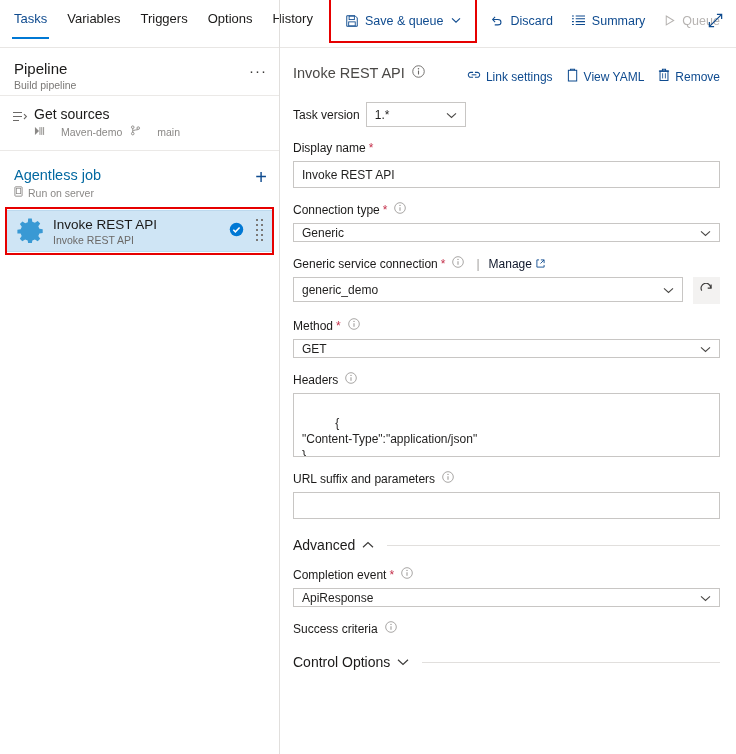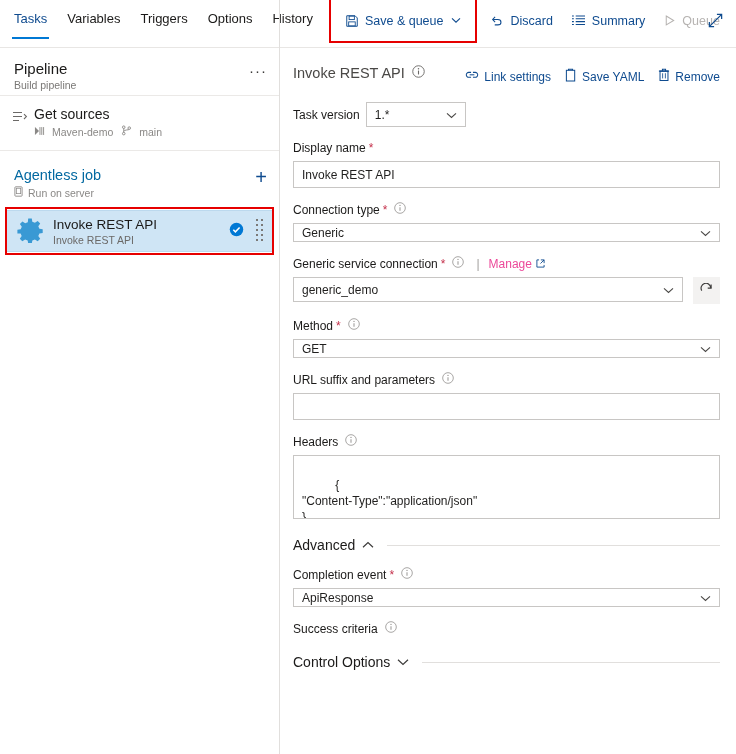--- a/index.html
+++ b/index.html
@@ -81,21 +81,21 @@
   .row-block { border-bottom:1px solid #ebe9e7; }
   .getsources {
     position:relative; display:flex; padding:10px 14px 12px 12px; min-height:46px;
     cursor:pointer;
   }
   .gs-icon { width:20px; padding-top:4px; flex:none; }
   .gs-main { padding-left:2px; }
   .gs-title { font-size:14px; color:#1b1a19; line-height:16px; }
   .gs-meta { display:flex; align-items:center; gap:8px; margin-top:3px; }
   .gs-meta span { font-size:10.5px; color:#8a8886; }
-  .gs-chip { display:flex; align-items:center; gap:7px; }
+  .gs-chip { display:flex; align-items:center; gap:16px; }
 
   .joblist { padding-top:8px; }
   .job-head {
     position:relative; display:flex; align-items:flex-start;
     padding:8px 14px 9px 14px; cursor:pointer;
   }
   .job-title { font-size:14.5px; color:#0369a1; line-height:17px; }
   .job-sub { display:flex; align-items:center; gap:5px; margin-top:2px; }
   .job-sub span { font-size:10.5px; color:#8a8886; }
   .job-add {
@@ -153,21 +153,21 @@
   }
   .ver-select { width:100px; }
 
   .field { margin-top:14px; }
   .f-label {
     display:flex; align-items:center; font-size:12px; color:#1b1a19;
     margin-bottom:5px; line-height:15px;
   }
   .req { color:#c4314b; margin-left:3px; }
   .sep-pipe { color:#a19f9d; margin:0 9px 0 12px; font-size:12px; }
-  .mng-link { font-size:12px; color:#ec4899; cursor:pointer; display:flex; align-items:flex-start; gap:4px; }
+  .mng-link { font-size:12px; color:#0f172a; cursor:pointer; display:flex; align-items:flex-start; gap:4px; }
   .input-box {
     border:1px solid #c8c6c4; height:27px; background:#fff; width:100%;
     display:flex; align-items:center; padding:0 8px; font-size:12px; color:#201f1e;
   }
   .input-box.empty { color:#a19f9d; }
   .sel-full { width:100%; height:19px; }
   .with-refresh { display:flex; gap:10px; align-items:stretch; }
   .with-refresh .select-box { flex:1; }
   .refresh-btn {
     width:27px; height:27px; background:#f3f2f1; border:1px solid #f3f2f1;
@@ -408,21 +408,21 @@
             </span>
             <span>Link settings</span>
           </div>
           <div class="rp-link">
             <span>
               <svg width="12" height="14" viewBox="0 0 13 15">
                   <rect x="1.5" y="2.4" width="9" height="11.6" fill="none" stroke="#0f4b8f" stroke-width="1.1"></rect>
                   <path d="M3.8 2.4V1.2h4.4v1.2" fill="none" stroke="#0f4b8f" stroke-width="1.1"></path>
                 </svg>
             </span>
-            <span>Save YAML</span>
+            <span>View YAML</span>
           </div>
           <div class="rp-link">
             <span>
               <svg width="12" height="14" viewBox="0 0 13 15">
                   <path d="M2.2 3.3h8.6v10.2H2.2z" fill="none" stroke="#0f4b8f" stroke-width="1.1"></path>
                   <path d="M1 3.3h11M4.8 1.3h3.4v2H4.8z" fill="none" stroke="#0f4b8f" stroke-width="1.1"></path>
                   <path d="M5 5.6v5.6M8 5.6v5.6" stroke="#0f4b8f" stroke-width="0.9"></path>
                 </svg>
             </span>
             <span>Remove</span>
@@ -531,52 +531,52 @@
           <span class="chev">
             <svg width="11" height="7" viewBox="0 0 11 7">
                 <path d="M1 1.3L5.5 5.4 10 1.3" fill="none" stroke="#4a4846" stroke-width="1.1"></path>
               </svg>
           </span>
         </div>
       </div>
 
       <div class="field">
         <div class="f-label">
+          <span>Headers</span>
+          <span class="info-ico">
+            <svg width="12" height="12" viewBox="0 0 14 14">
+                <circle cx="7" cy="7" r="6.2" fill="none" stroke="#9a9896" stroke-width="1"></circle>
+                <path d="M7 6v4.2" stroke="#9a9896" stroke-width="1.2"></path>
+                <circle cx="7" cy="4" r="0.8" fill="#9a9896"></circle>
+              </svg>
+          </span>
+        </div>
+        <div class="textarea-box">
+          <span>{
+"Content-Type":"application/json"
+}</span>
+          <span class="resize-grip">
+            
+          </span>
+        </div>
+      </div>
+
+      <div class="field">
+        <div class="f-label">
           <span>URL suffix and parameters</span>
           <span class="info-ico">
             <svg width="12" height="12" viewBox="0 0 14 14">
                 <circle cx="7" cy="7" r="6.2" fill="none" stroke="#9a9896" stroke-width="1"></circle>
                 <path d="M7 6v4.2" stroke="#9a9896" stroke-width="1.2"></path>
                 <circle cx="7" cy="4" r="0.8" fill="#9a9896"></circle>
               </svg>
           </span>
         </div>
         <div class="input-box empty">
           <span></span>
-        </div>
-      </div>
-
-      <div class="field">
-        <div class="f-label">
-          <span>Headers</span>
-          <span class="info-ico">
-            <svg width="12" height="12" viewBox="0 0 14 14">
-                <circle cx="7" cy="7" r="6.2" fill="none" stroke="#9a9896" stroke-width="1"></circle>
-                <path d="M7 6v4.2" stroke="#9a9896" stroke-width="1.2"></path>
-                <circle cx="7" cy="4" r="0.8" fill="#9a9896"></circle>
-              </svg>
-          </span>
-        </div>
-        <div class="textarea-box">
-          <span>{
-"Content-Type":"application/json"
-}</span>
-          <span class="resize-grip">
-            
-          </span>
         </div>
       </div>
 
       <div class="section-head">
         <span class="section-title">Advanced</span>
         <span>
           <svg width="12" height="8" viewBox="0 0 12 8">
               <path d="M1 6.2L6 1.6l5 4.6" fill="none" stroke="#3b3a39" stroke-width="1.2"></path>
             </svg>
         </span>

